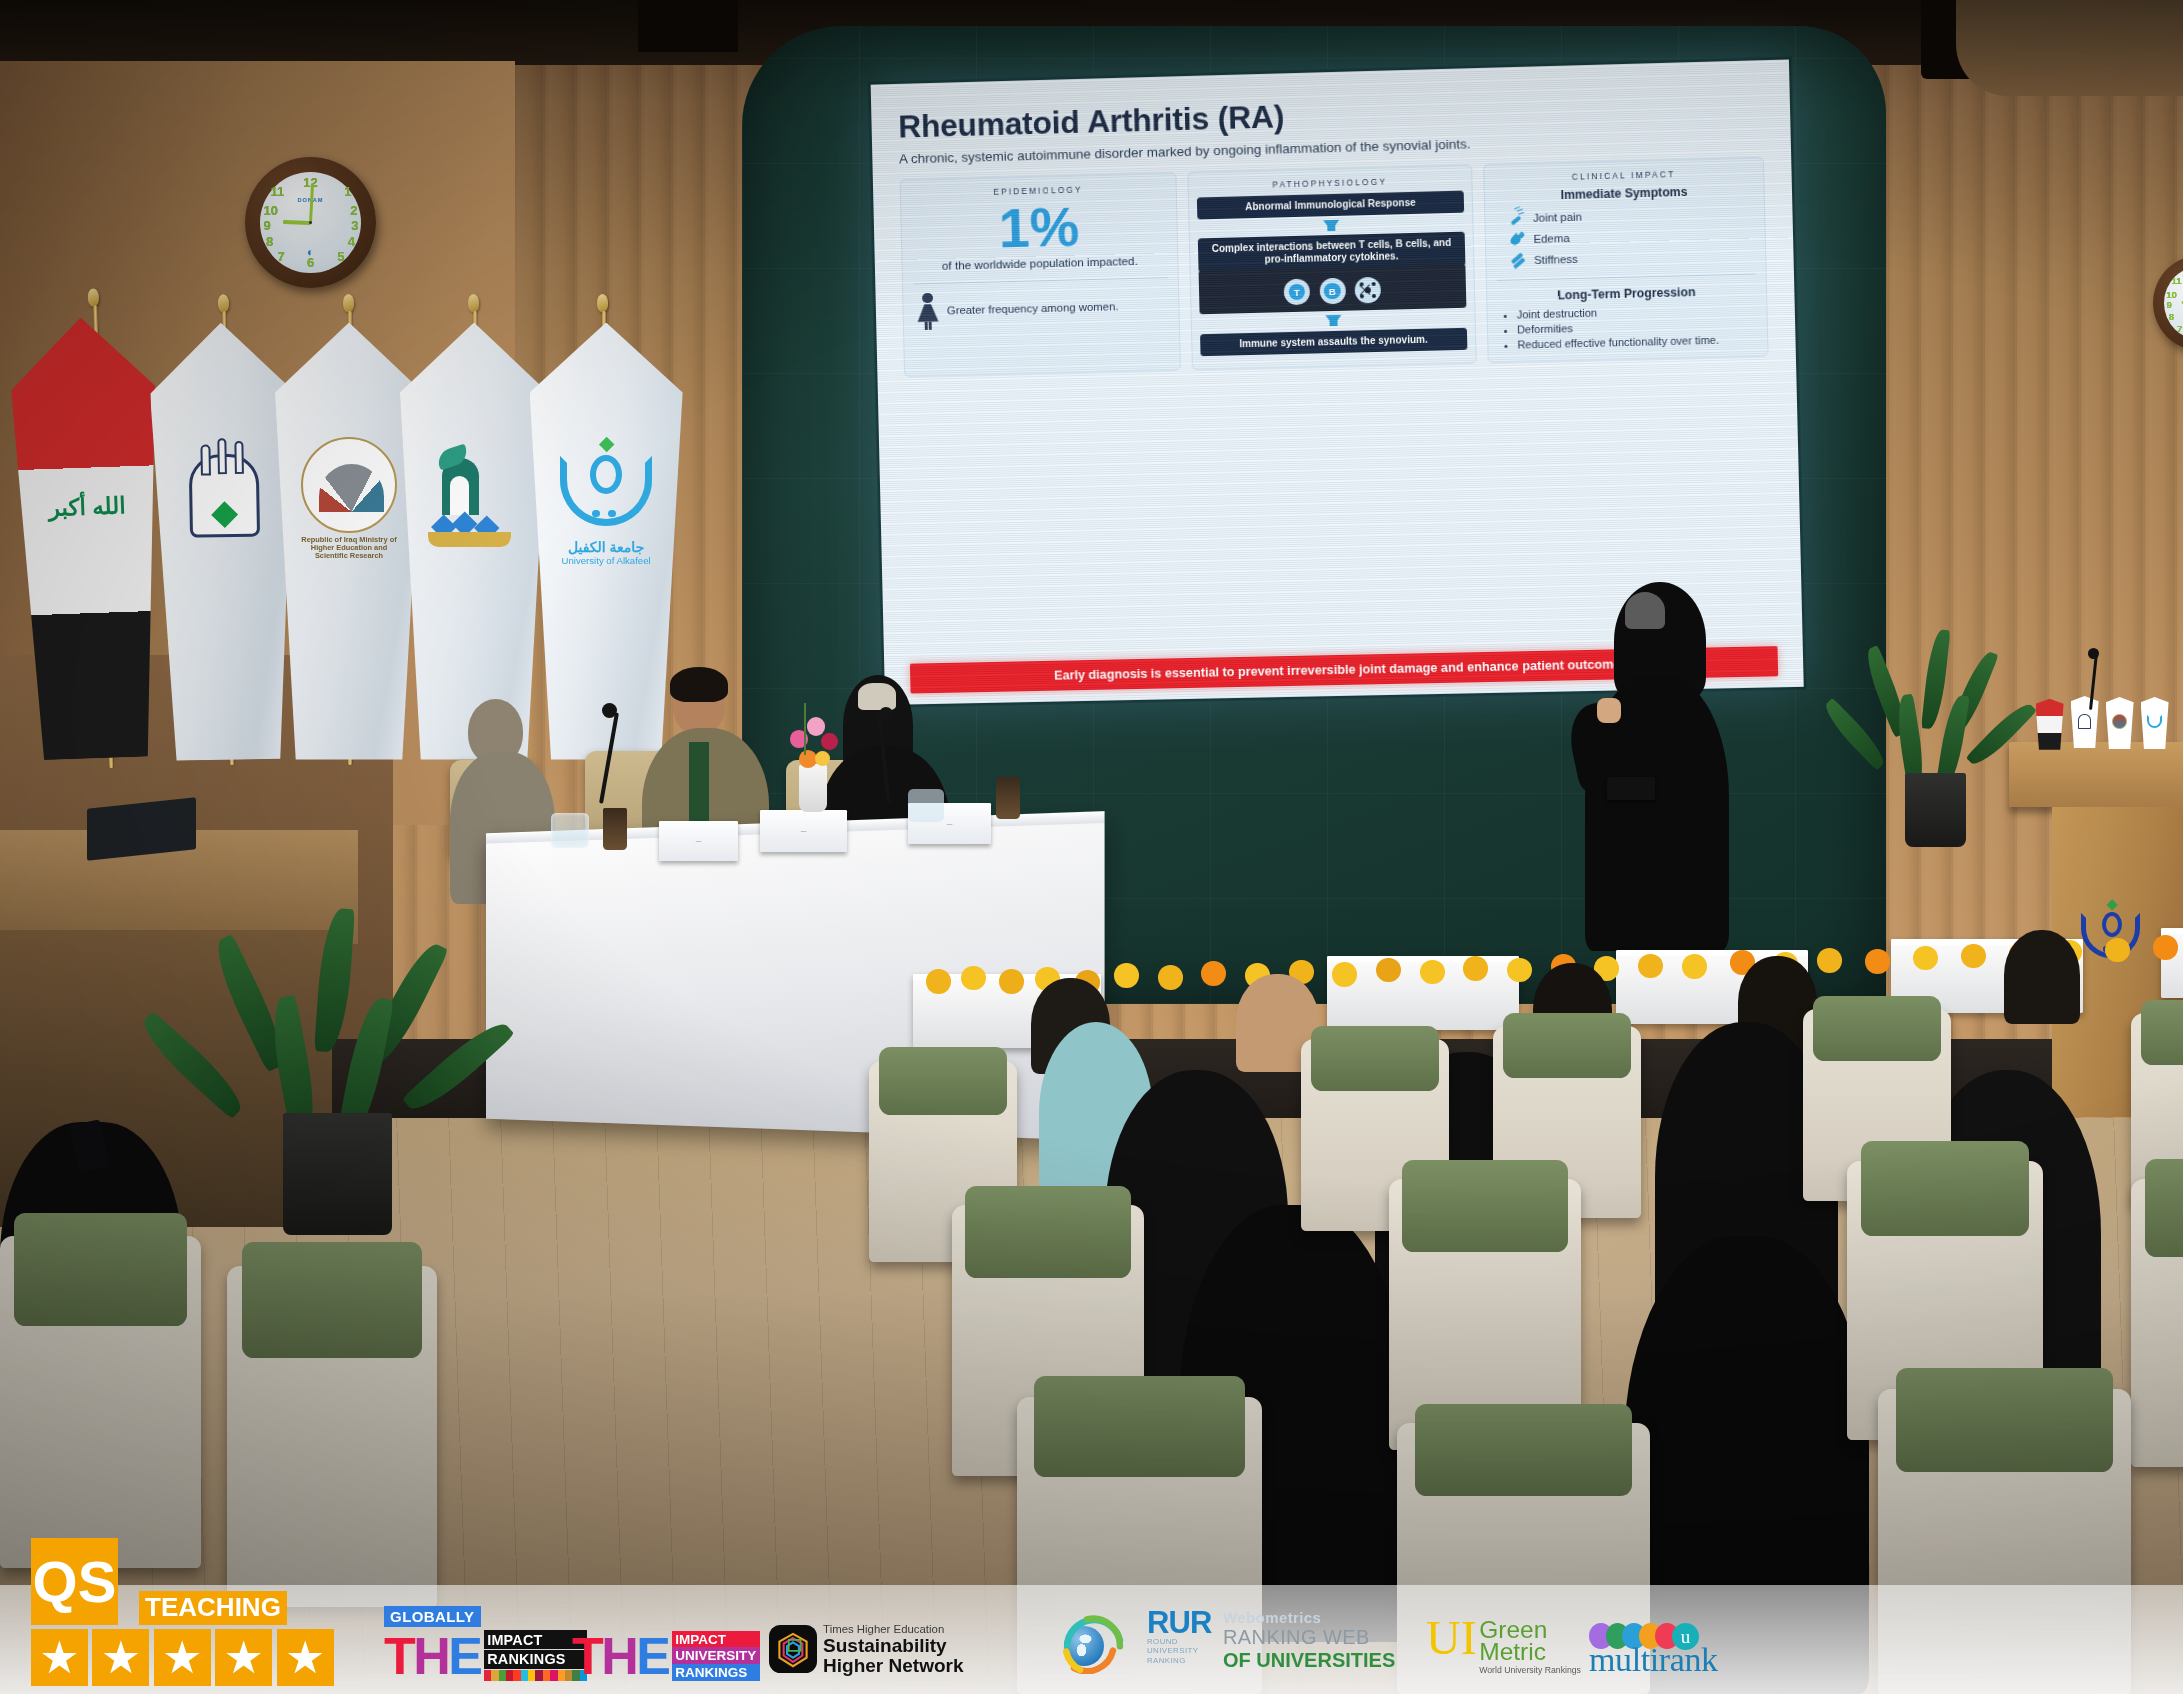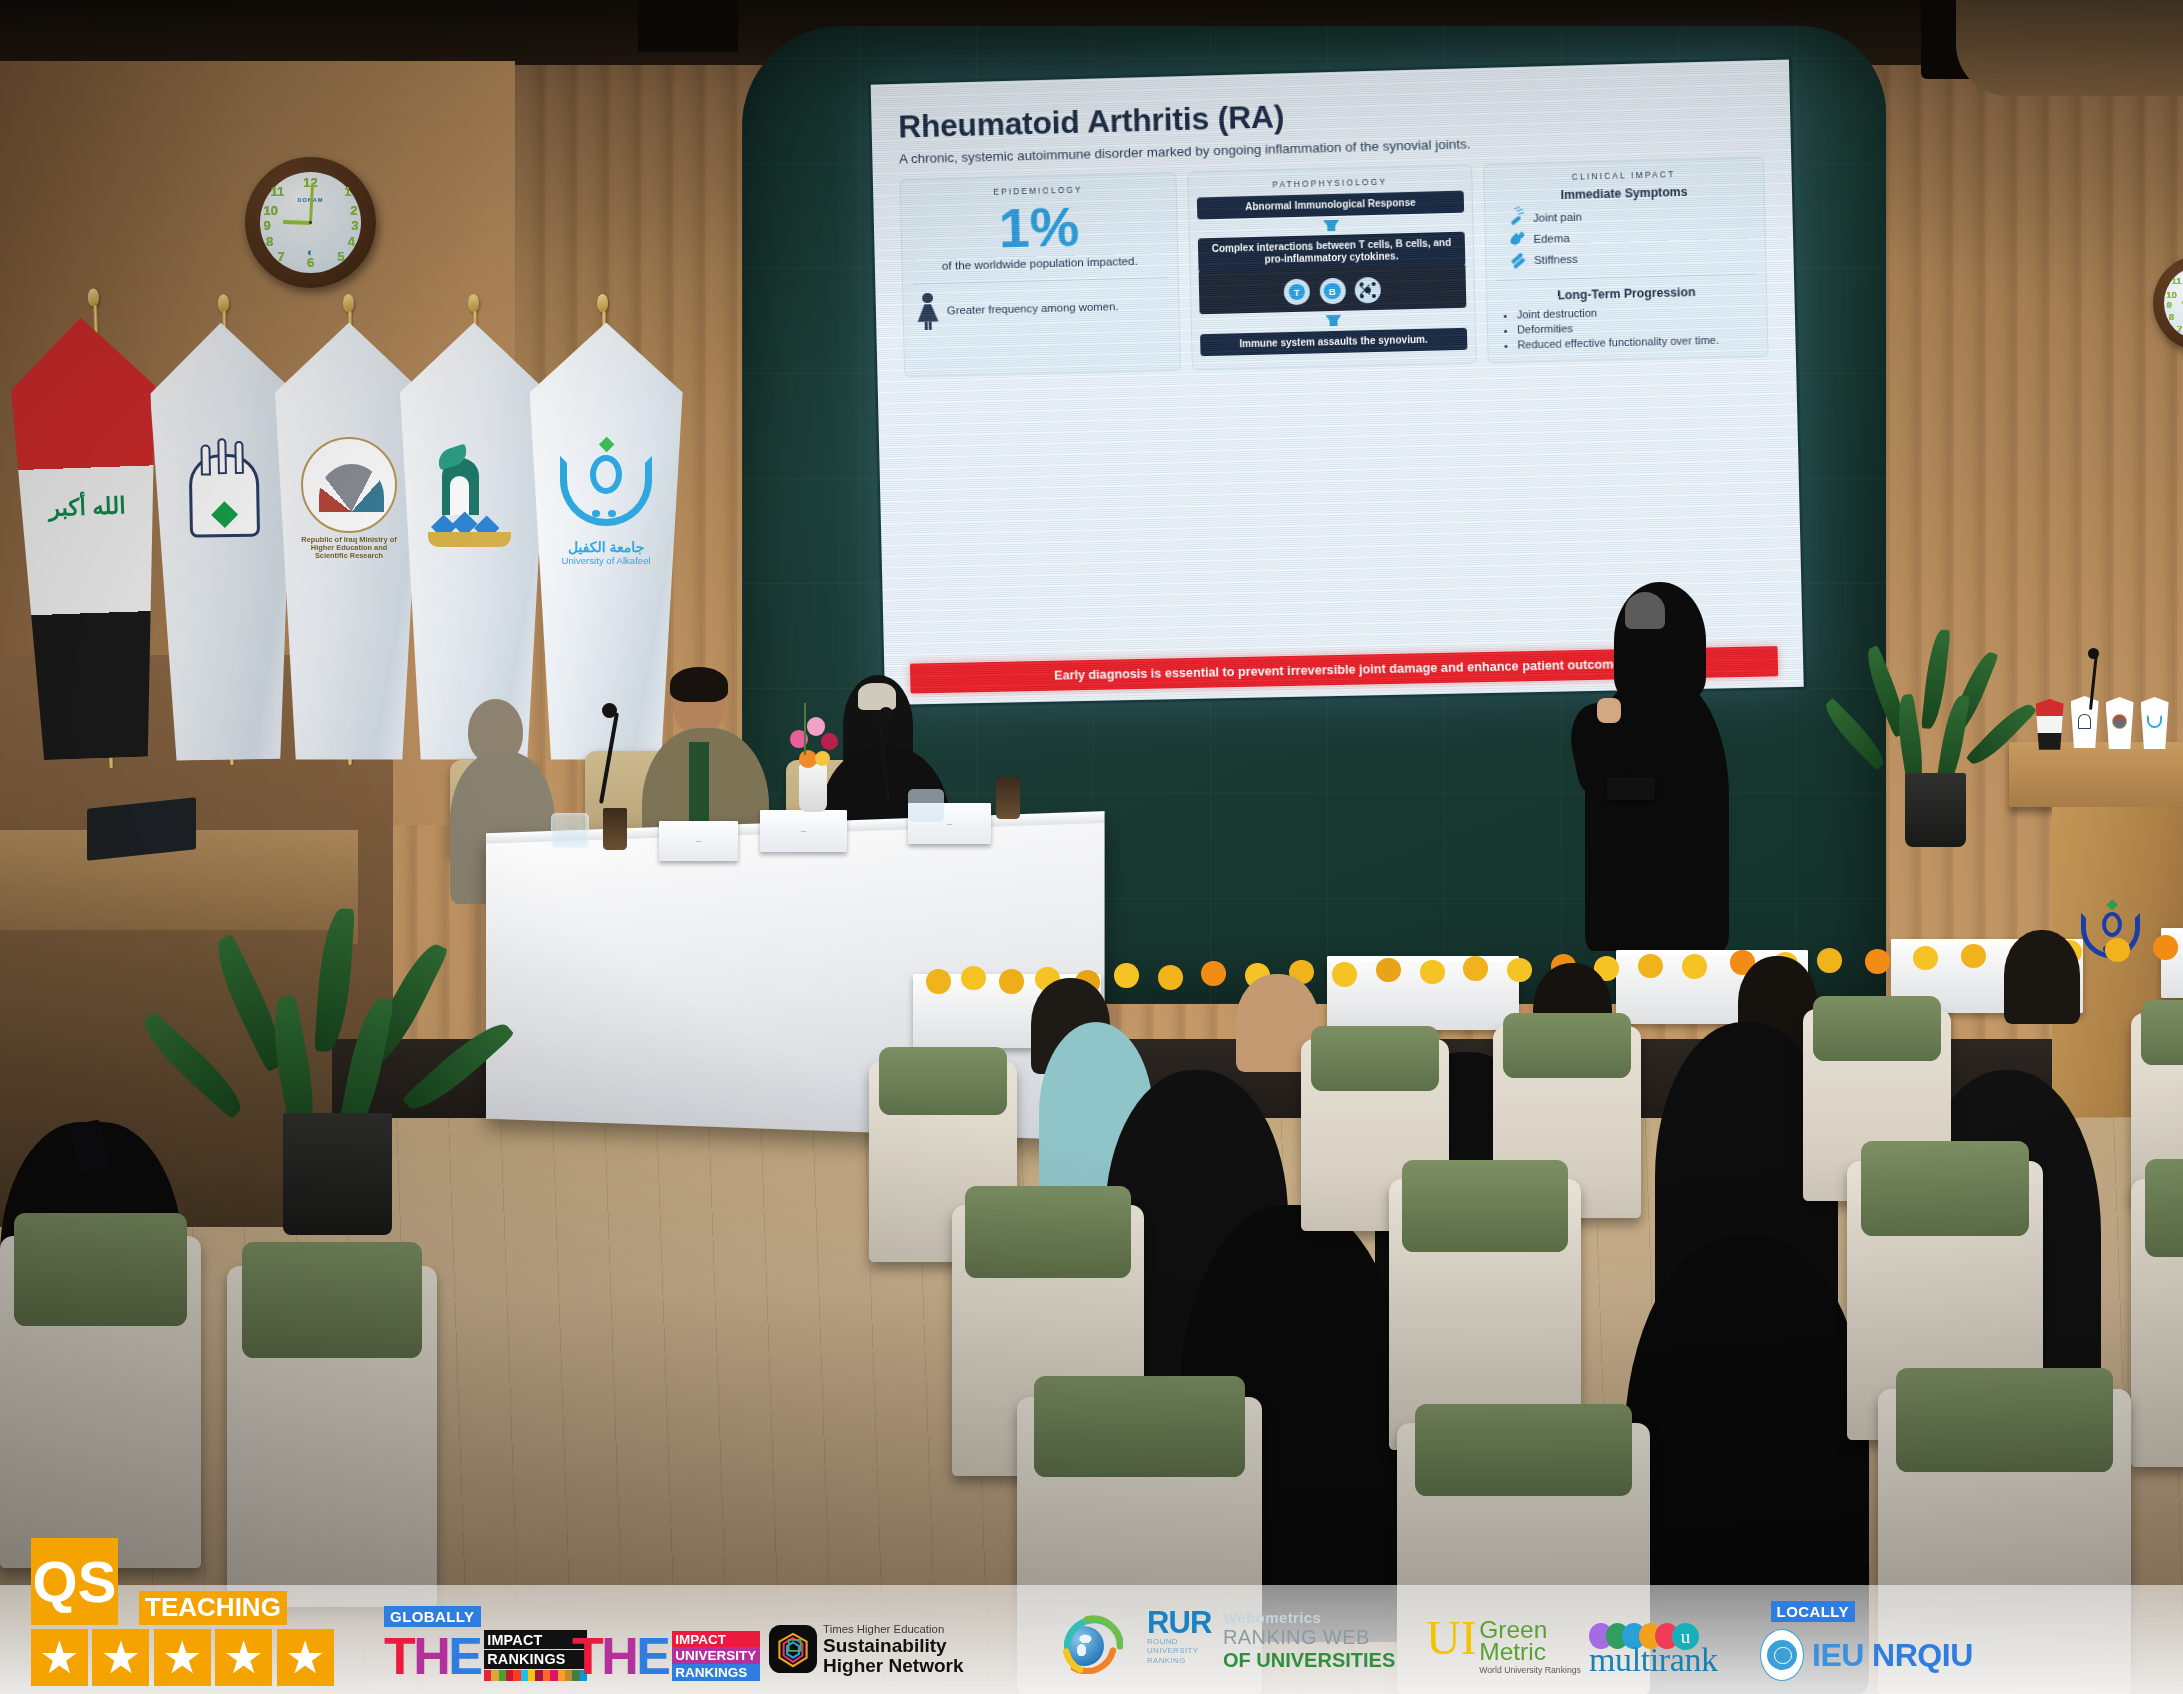--- a/index.html
+++ b/index.html
@@ -857,29 +857,17 @@
         <i style="background:#a36ce0"></i>
           <i style="background:#2f9e5f"></i>
           <i style="background:#2a9fd8"></i>
         <i style="background:#f2a01e"></i>
           <i style="background:#ef3b56"></i>
         <div class="uu">u</div>
       </div>
       <div class="word">multirank</div>
     </div>
 
-    <div style="position:absolute;left:1760px;bottom:13px;display:flex;align-items:flex-end;gap:9.6px;">
-      <div>
-        <div class="badge" style="margin-bottom:7px;margin-left:10.5px;">LOCALLY</div>
-        <div style="display:flex;align-items:center;gap:7.9px;">
-          <div class="ieu-mark">
-              <div class="ieu-gear"></div>
-            </div>
-          <div class="bluetext">IEU</div>
-          <div class="bluetext" style="color:#2f7de0;">NRQIU</div>
-        </div>
-      </div>
-    </div>
 
   </div>
 
 </div>
 
 
 </body></html>

